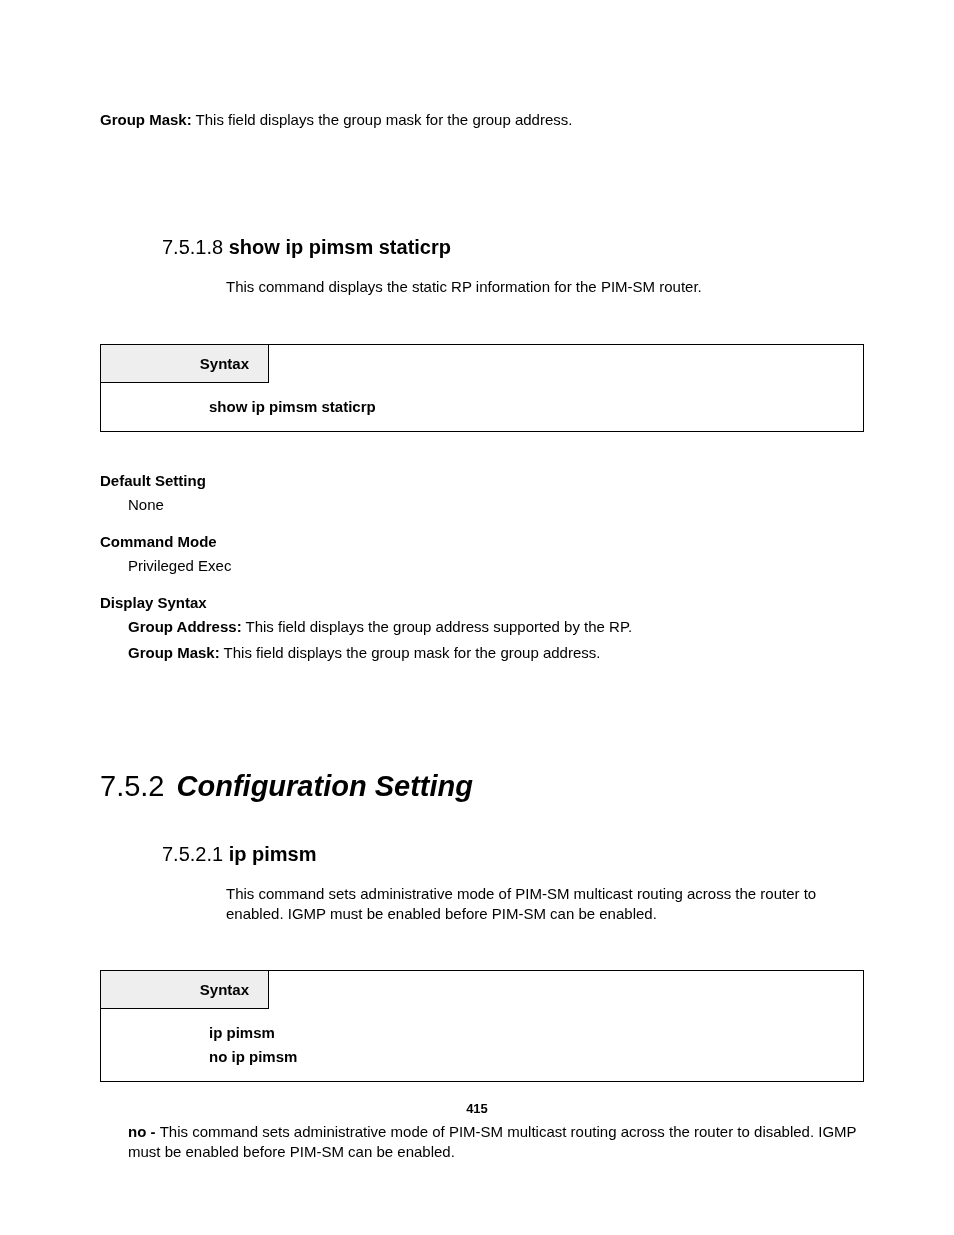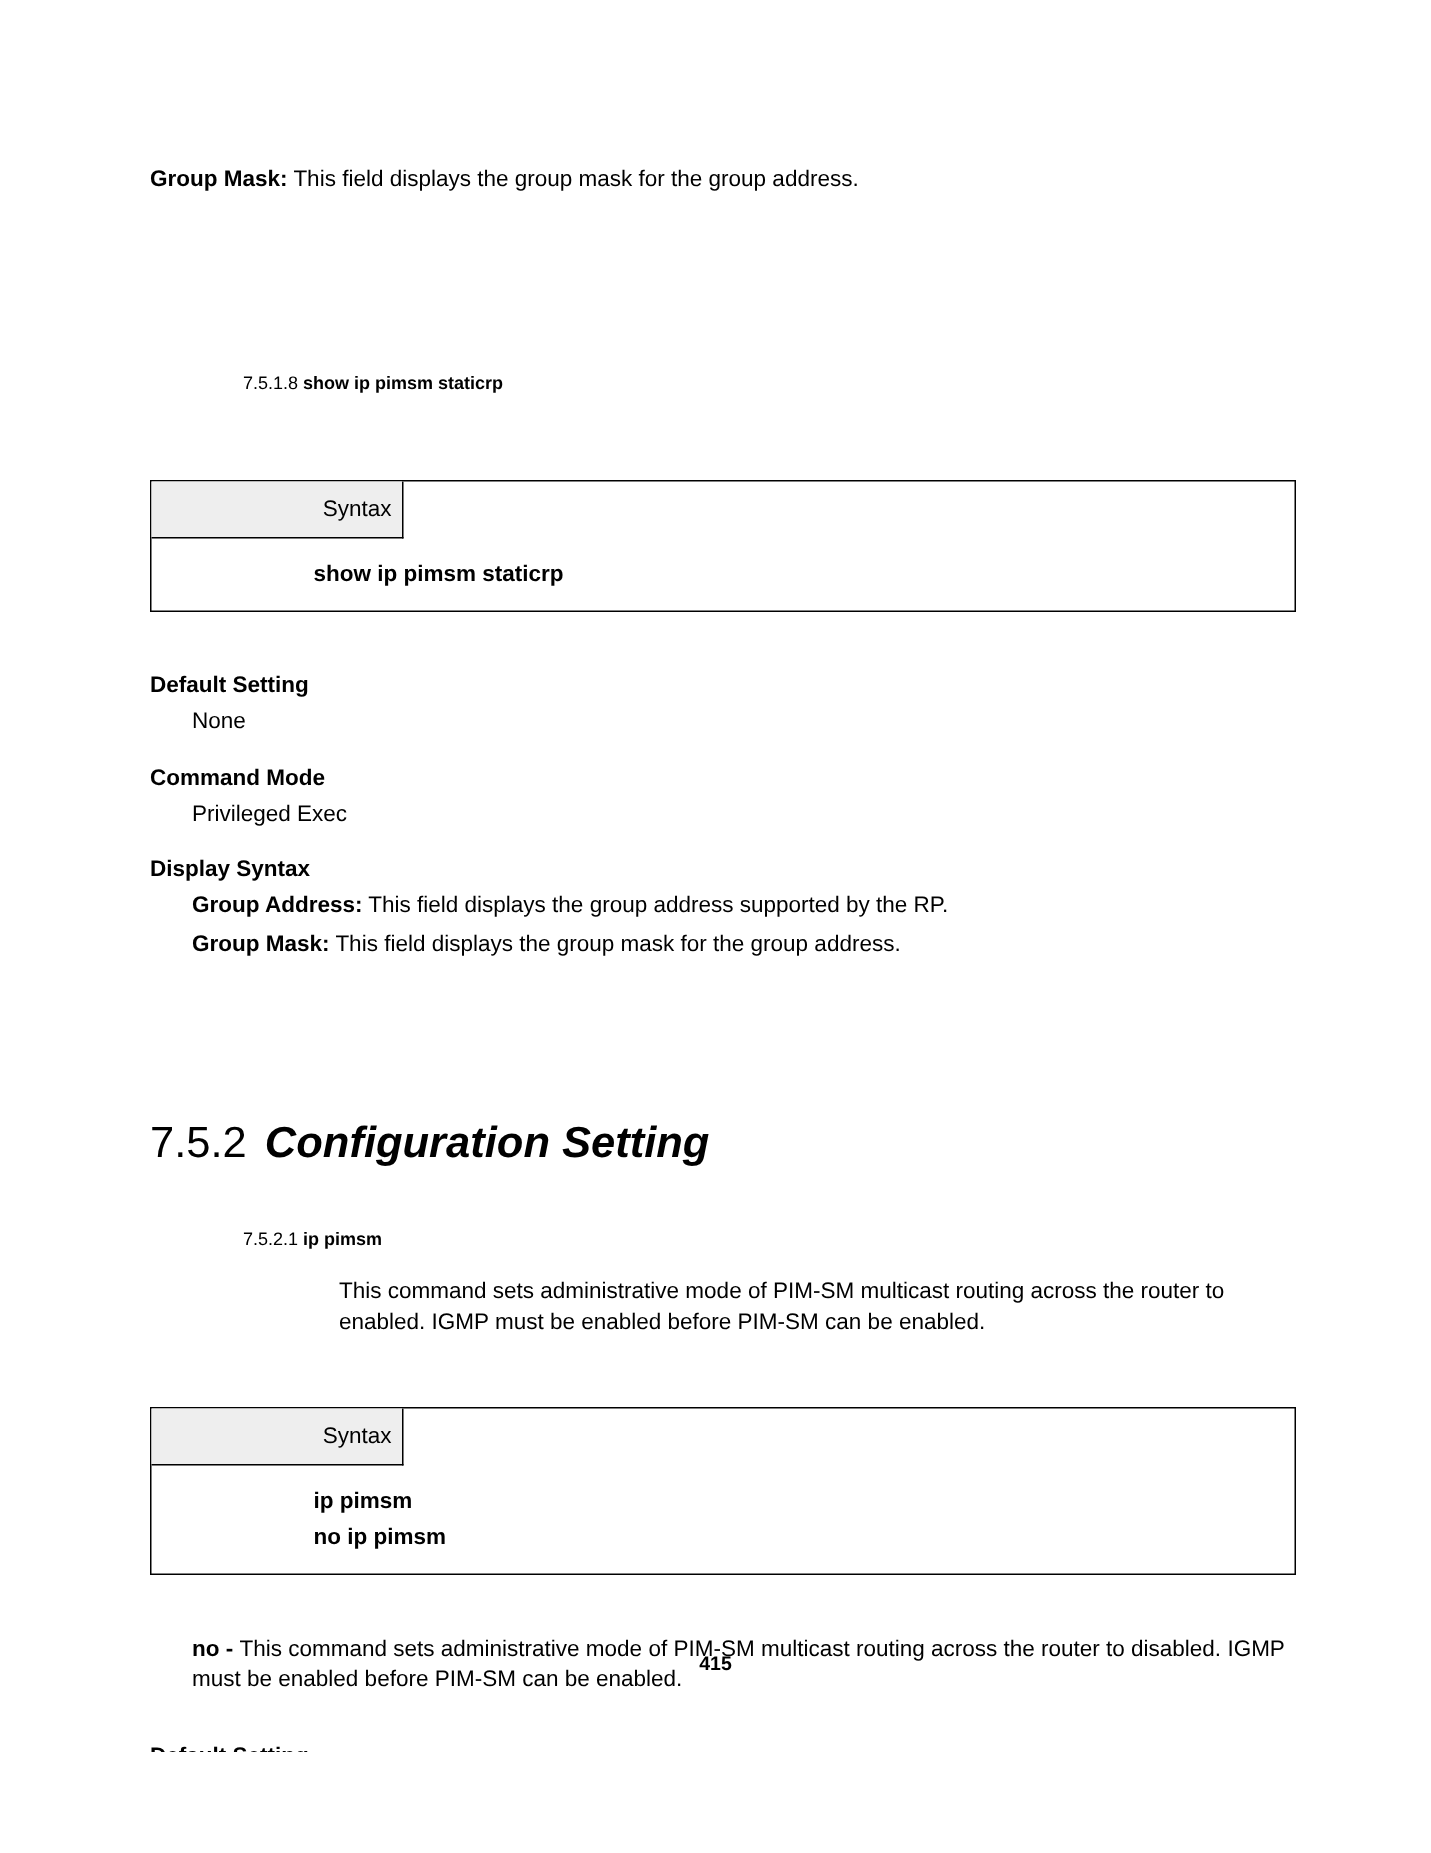--- a/index.html
+++ b/index.html
@@ -15,23 +15,23 @@
     box-sizing: border-box;
     padding: 110px 90px 40px 100px;
     position: relative;
   }
   .body-text {
     font-size: 15px;
     line-height: 1.35;
     margin: 0 0 6px 0;
   }
   .sub-heading {
-    font-size: 12px;
+    font-size: 20px;
     font-weight: bold;
-    margin: 12px 0 18px 0;
+    margin: 0 0 18px 0;
   }
   .sub-heading .num {
     font-weight: normal;
   }
   .indent1 {
     margin-left: 62px;
   }
   .indent2 {
     margin-left: 126px;
   }
@@ -46,23 +46,23 @@
   }
   .syntax-header {
     display: flex;
   }
   .syntax-cell {
     width: 168px;
     border-right: 1.5px solid #000;
     border-bottom: 1.5px solid #000;
     background: #eee;
     text-align: right;
-    font-weight: normal;
+    font-weight: bold;
     font-size: 15px;
-    padding: 10px 7px 10px 6px;
+    padding: 10px 19px 10px 6px;
     box-sizing: border-box;
   }
   .syntax-body {
     padding: 12px 12px 12px 108px;
     font-size: 15px;
     font-weight: bold;
     line-height: 1.6;
   }
 
   .label-bold {
@@ -103,20 +103,21 @@
 
   <p class="body-text">
     <b>Group Mask:</b><span> This field displays the group mask for the group address.</span>
   </p>
 
   <div class="gap-xxl"></div>
 
   <p class="sub-heading indent1">
     <span class="num">7.5.1.8 </span><span>show ip pimsm staticrp</span>
   </p>
+  <p class="body-text indent2">This command displays the static RP information for the PIM-SM router.</p>
 
   <div class="gap-l"></div>
 
   <div class="syntax-box">
     <div class="syntax-header">
       <div class="syntax-cell">Syntax</div>
     </div>
     <div class="syntax-body">show ip pimsm staticrp</div>
   </div>
 

